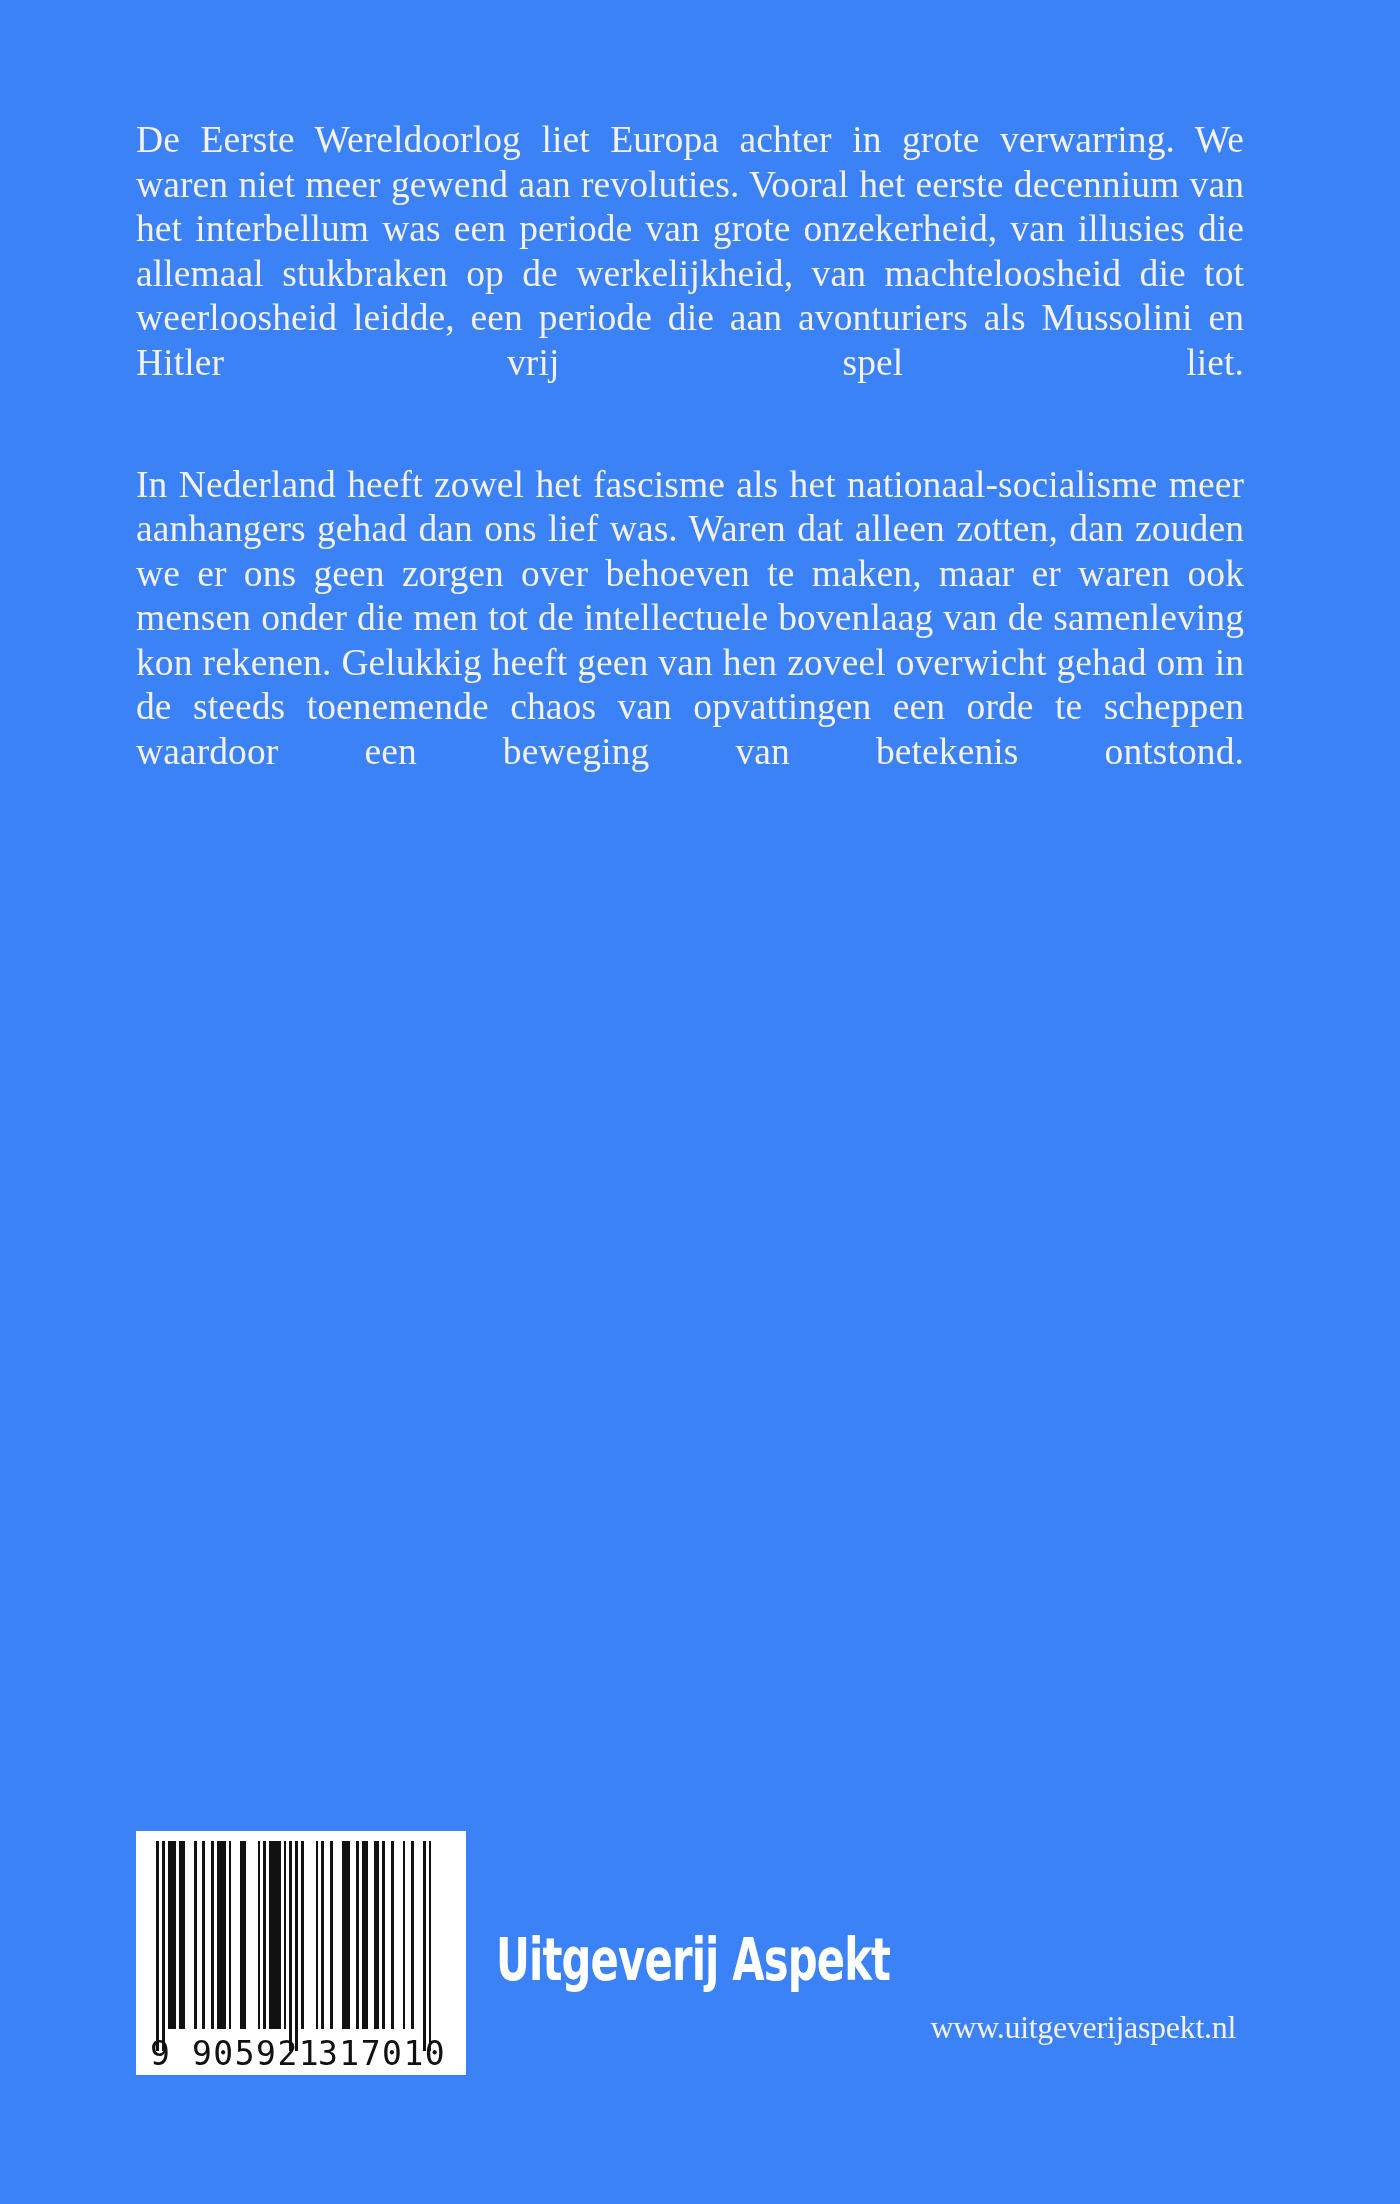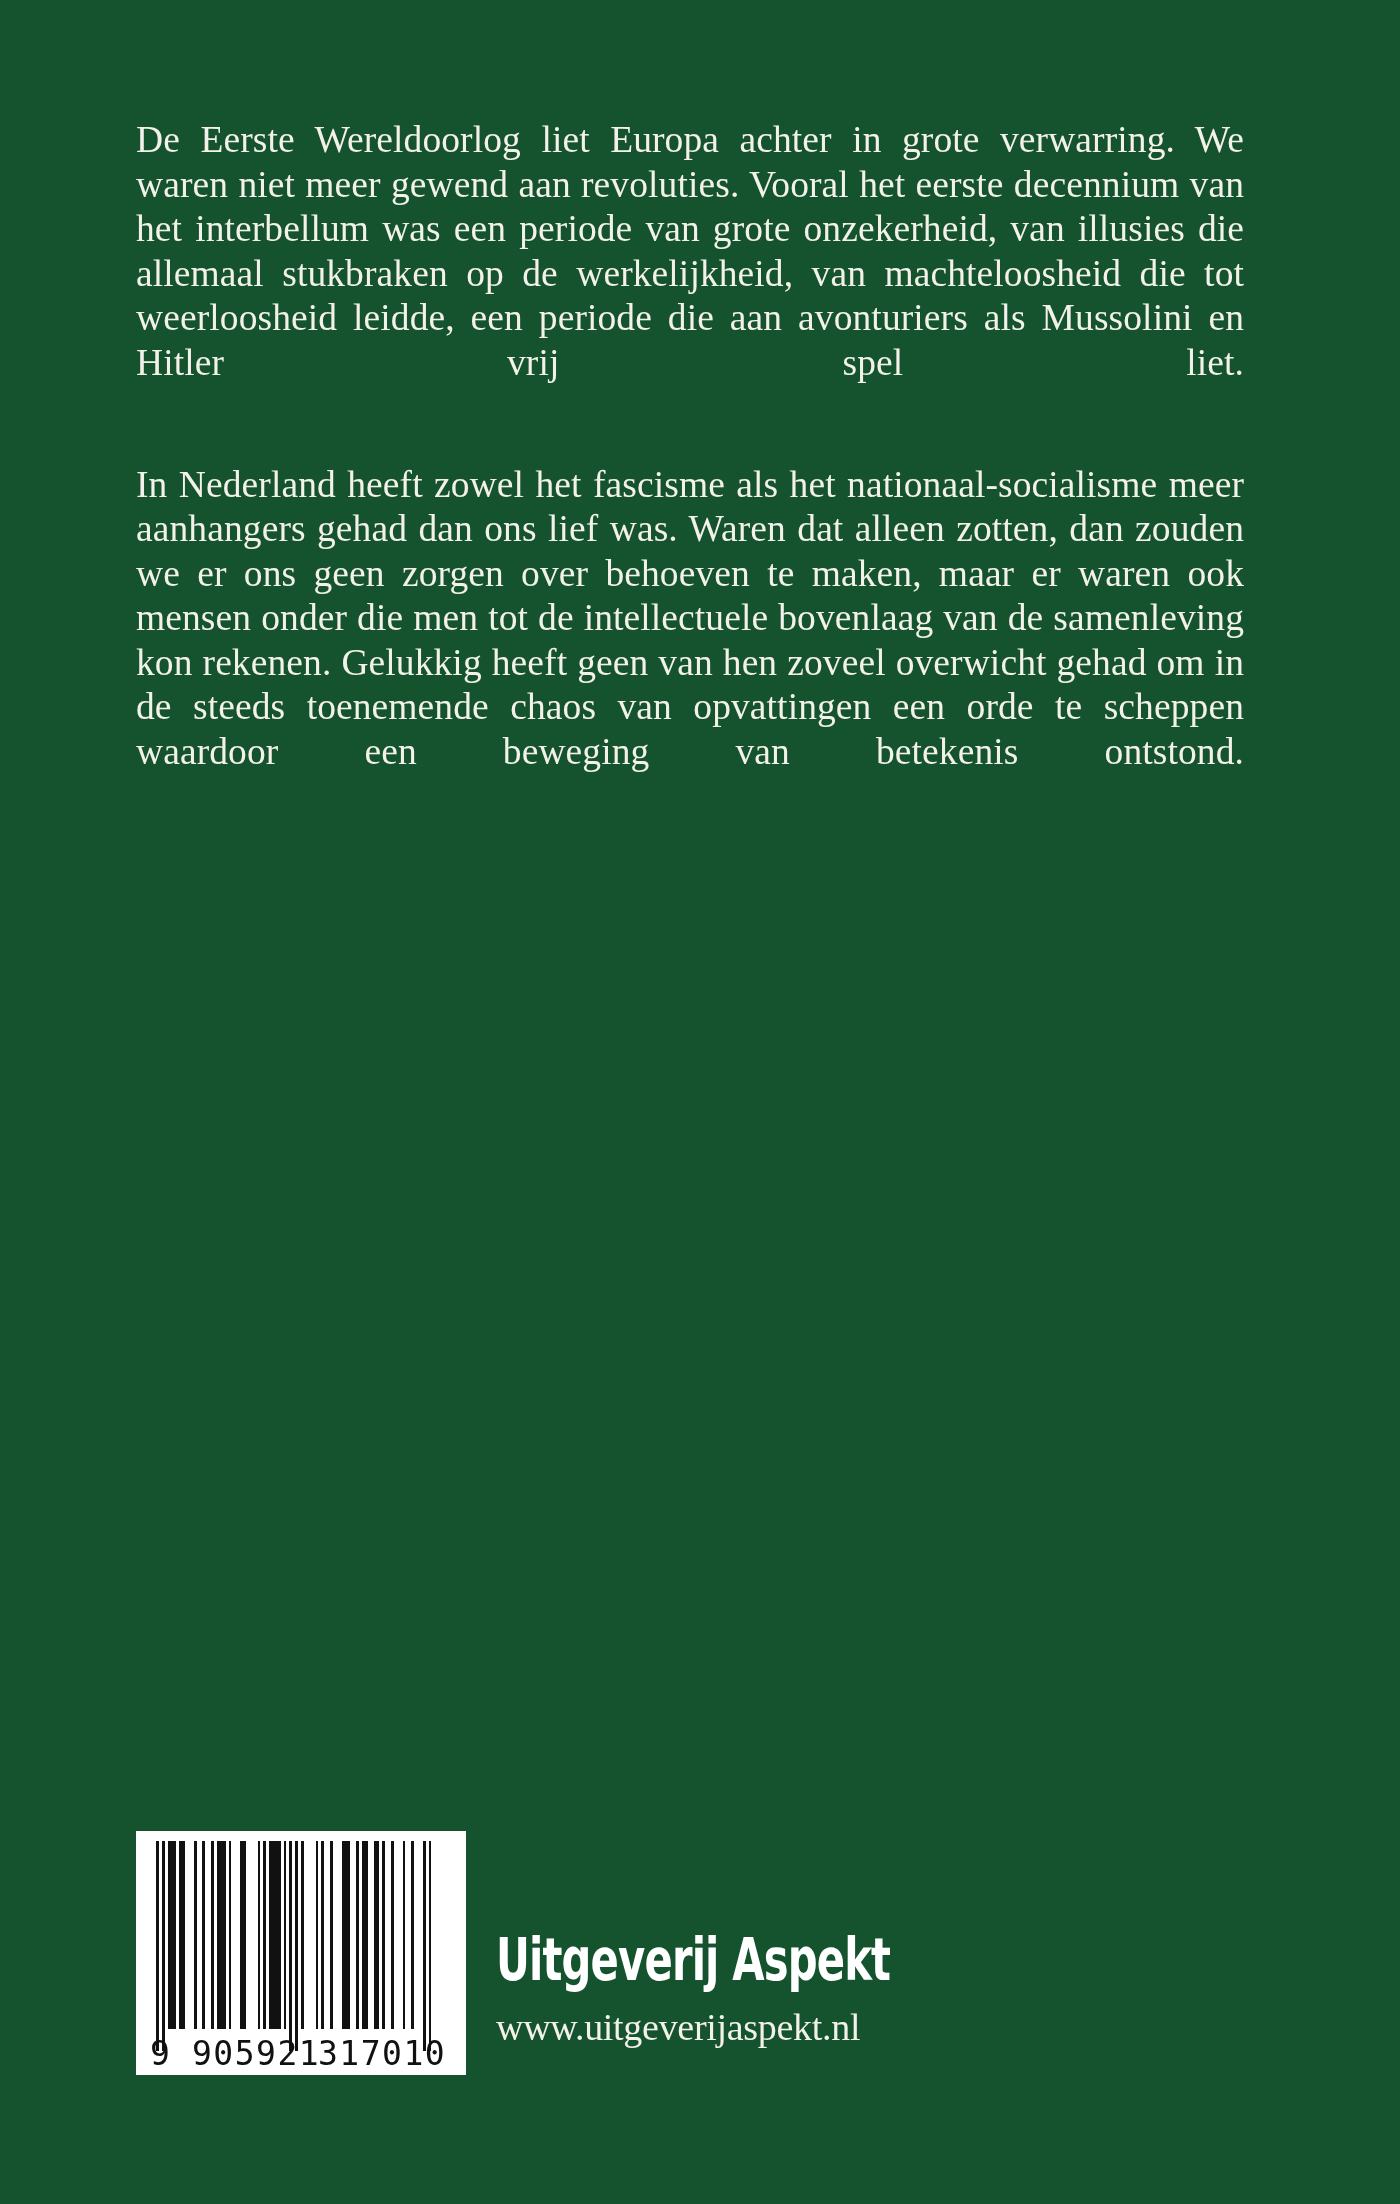--- a/index.html
+++ b/index.html
@@ -11,21 +11,21 @@
     height: 2204px;
     background: #1d1d14;
     font-family: "Liberation Serif", "DejaVu Serif", serif;
     overflow: hidden;
   }
 
   .cover {
     position: relative;
     width: 1400px;
     height: 2204px;
-    background: #14532d;
+    background: #3b82f6;
     box-sizing: border-box;
     text-decoration: underline;
   }
 
   
   .blurb {
     position: absolute;
     left: 136px;
     top: 118px;
     width: 1108px;
@@ -120,25 +120,26 @@
     letter-spacing: -1.2px;
     transform: scaleX(0.72);
     transform-origin: left center;
     white-space: nowrap;
     margin: 0;
   }
 
   .publisher-url {
     color: #f3f1e9;
     font-family: "Liberation Serif", "DejaVu Serif", serif;
-    font-size: 38px;
+    font-size: 32px;
     line-height: 40px;
     letter-spacing: -0.3px;
     margin: 18px 0 17px 0;
     white-space: nowrap;
+    text-align: right;
   }
 </style>
 </head>
 <body>
 
 <div class="cover">
 
   <div class="blurb">
     <p class="para">De Eerste Wereldoorlog liet  Europa achter in grote verwarring. We waren niet meer gewend aan revoluties. Vooral het eerste decennium van het interbellum was een periode van grote onzekerheid, van illusies die allemaal stukbraken op de werkelijkheid, van machteloosheid die tot weerloosheid leidde, een periode die aan avonturiers als Mussolini en Hitler vrij spel liet.</p>
     <p class="para">In Nederland heeft zowel het fascisme als het nationaal-socialisme meer aanhangers gehad dan ons lief was. Waren dat alleen zotten, dan zouden we er ons geen zorgen over behoeven te maken, maar er waren ook mensen onder die men tot de intellectuele bovenlaag van de samenleving kon rekenen. Gelukkig heeft geen van hen zoveel overwicht gehad om in de steeds toenemende chaos van opvattingen een orde te scheppen waardoor een beweging van betekenis ontstond.</p>

